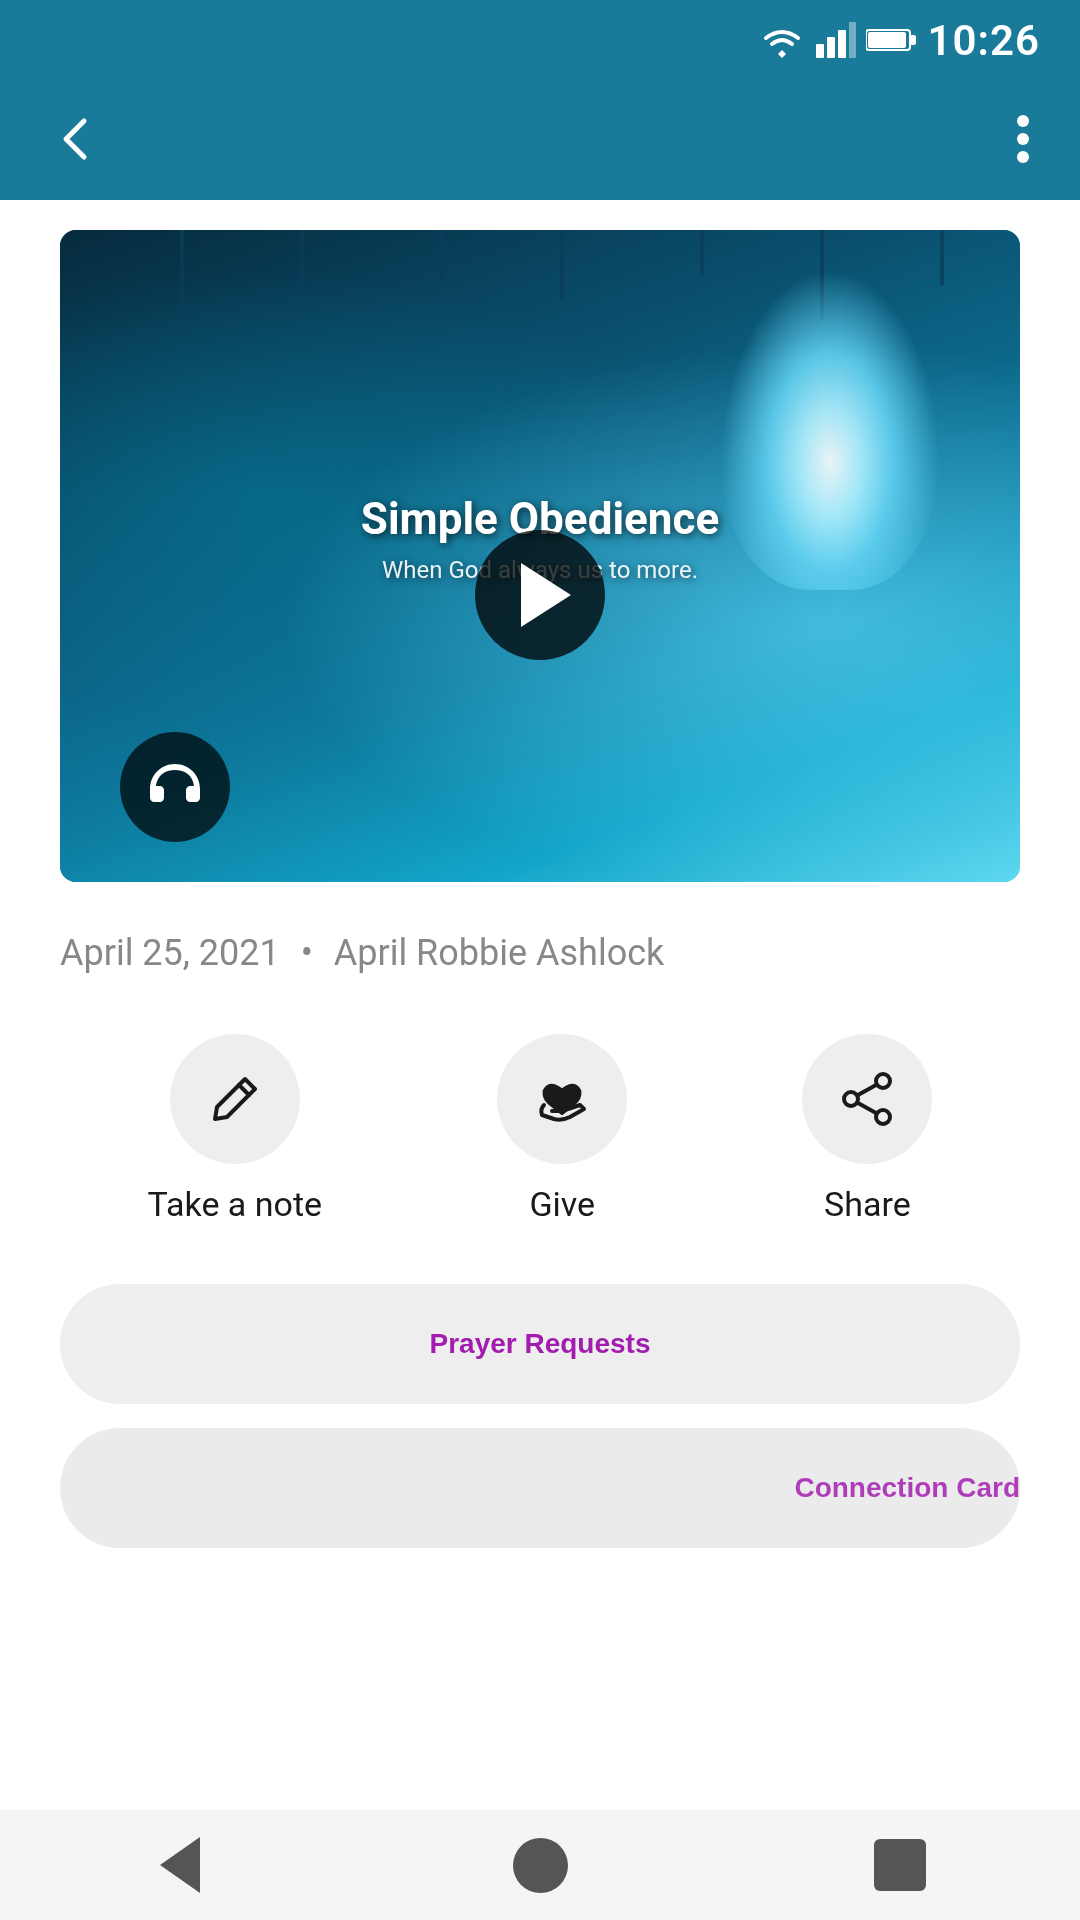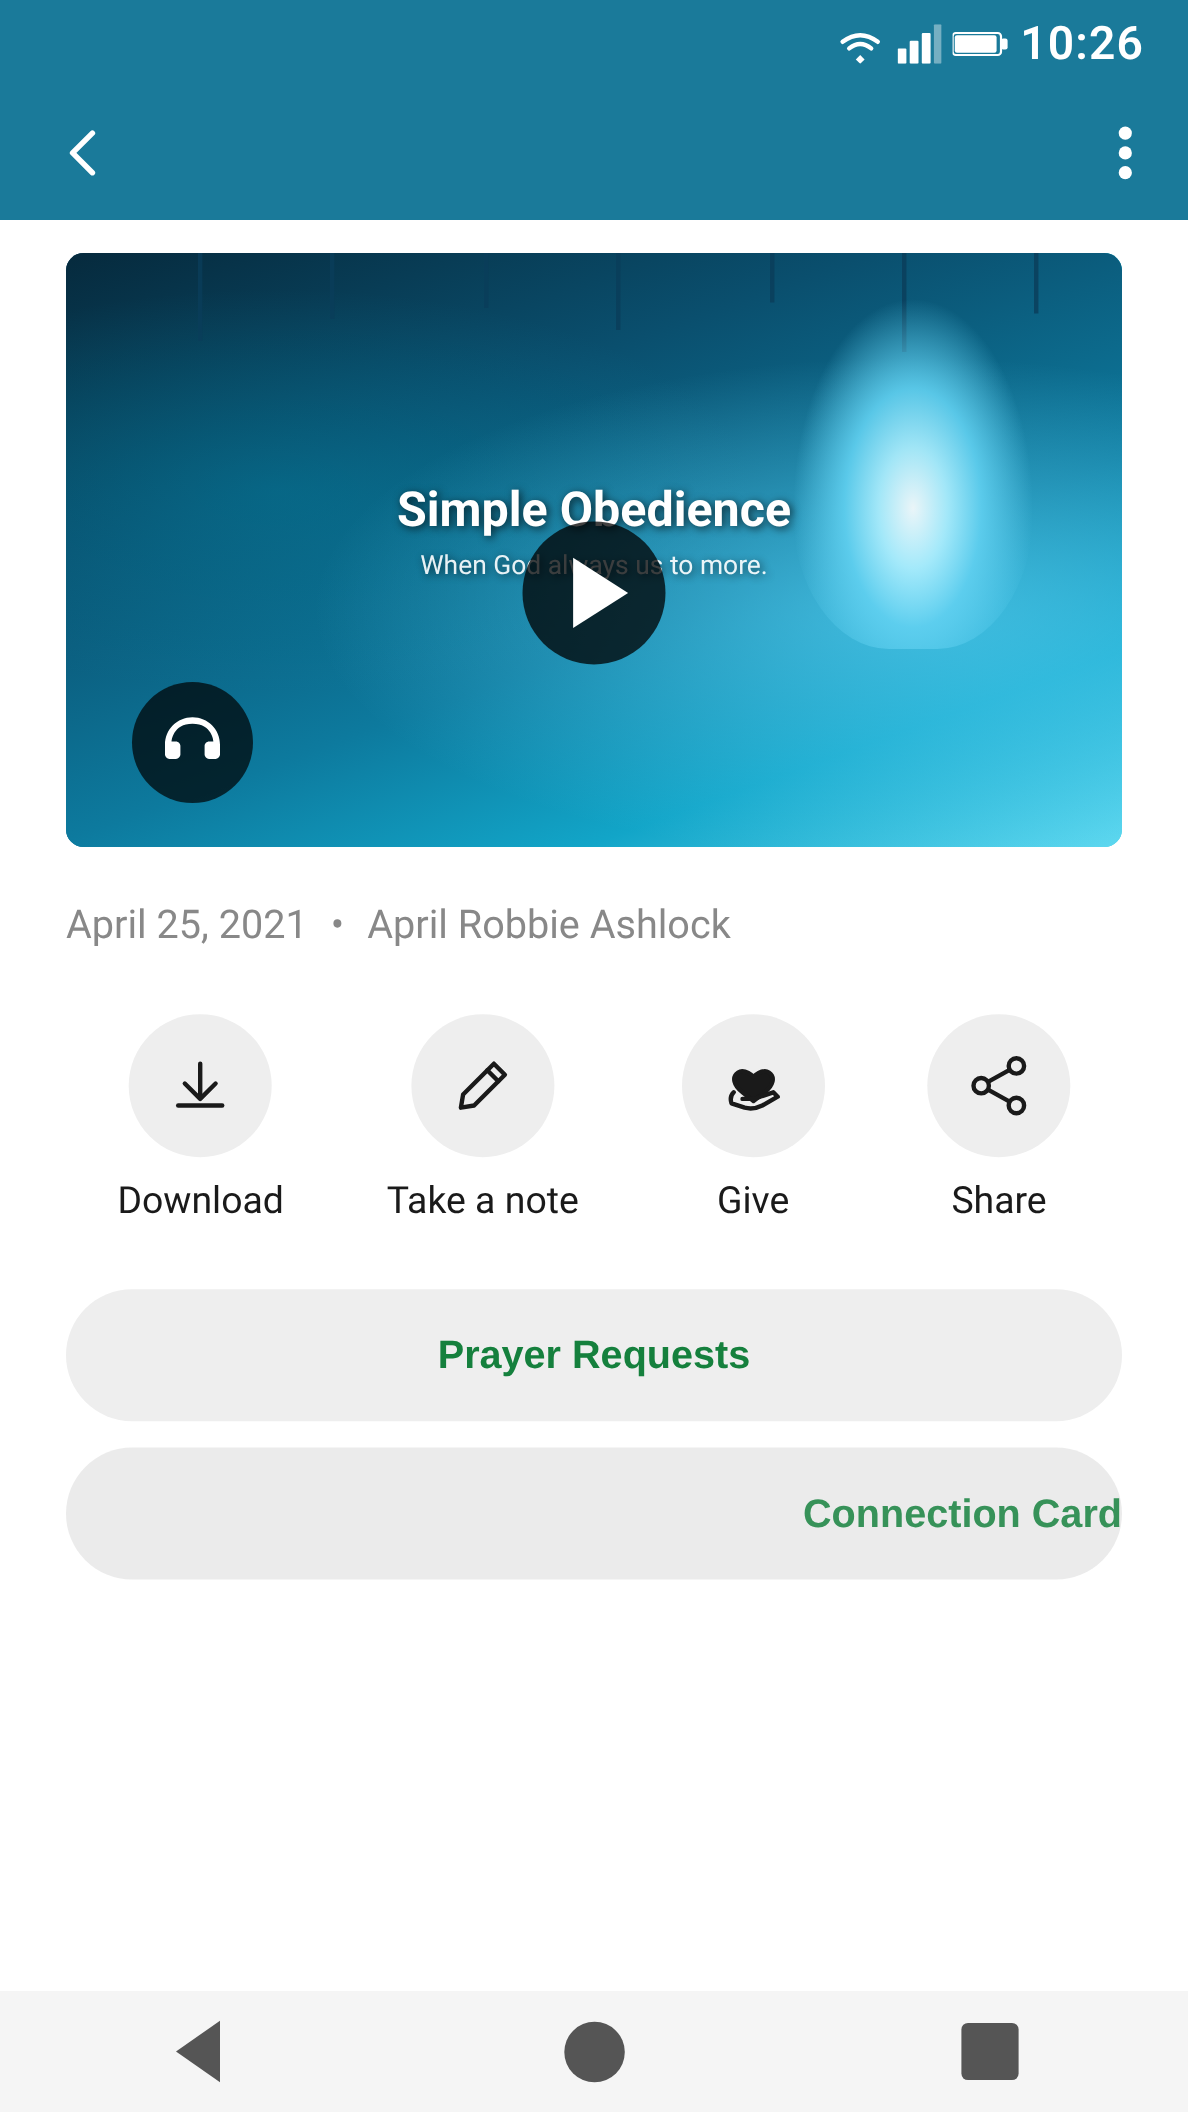--- a/index.html
+++ b/index.html
@@ -60,21 +60,21 @@
     .more-button {
       background: none;
       border: none;
       cursor: pointer;
       padding: 10px;
     }
 
     
     .video-container {
       width: 960px;
-      height: 540px;
+      height: 652px;
       margin: 30px auto 0;
       position: relative;
       border-radius: 16px;
       overflow: hidden;
       background: linear-gradient(135deg, #0d4a6b 0%, #0a7a9e 40%, #00bcd4 70%, #4dd0e1 100%);
     }
 
     
     .bulb-scene {
       position: absolute;
@@ -241,23 +241,23 @@
       text-align: center;
     }
 
     
     .large-button {
       width: 100%;
       height: 120px;
       background: #eeeeee;
       border-radius: 60px;
       border: none;
-      font-size: 36px;
+      font-size: 28px;
       font-weight: 700;
-      color: #15803d;
+      color: #a21caf;
       cursor: pointer;
       margin-bottom: 24px;
       display: flex;
       align-items: center;
       justify-content: center;
     }
 
     .large-button.connection-card {
       background: #e8e8e8;
       justify-content: flex-end;
@@ -387,30 +387,20 @@
 
 
   <p class="sermon-meta">
     <span>April 25, 2021</span>
     <span class="dot-separator">•</span>
     <span>April Robbie Ashlock</span>
   </p>
 
   <div class="action-buttons">
 
-    <div class="action-item">
-      <button class="action-circle">
-        <svg width="56" height="56" viewBox="0 0 56 56" fill="none" stroke="#1a1a1a" stroke-width="4" stroke-linecap="round" stroke-linejoin="round">
-          <path d="M28 8 L28 38"></path>
-          <path d="M14 26 L28 40 L42 26"></path>
-          <path d="M8 46 L48 46"></path>
-        </svg>
-      </button>
-      <span class="action-label">Download</span>
-    </div>
 
     <div class="action-item">
       <button class="action-circle">
         <svg width="56" height="56" viewBox="0 0 56 56" fill="none" stroke="#1a1a1a" stroke-width="4" stroke-linecap="round" stroke-linejoin="round">
           <path d="M38 8 L48 18 L20 46 L8 48 L10 36 Z"></path>
           <path d="M32 14 L42 24"></path>
         </svg>
       </button>
       <span class="action-label">Take a note</span>
     </div>

